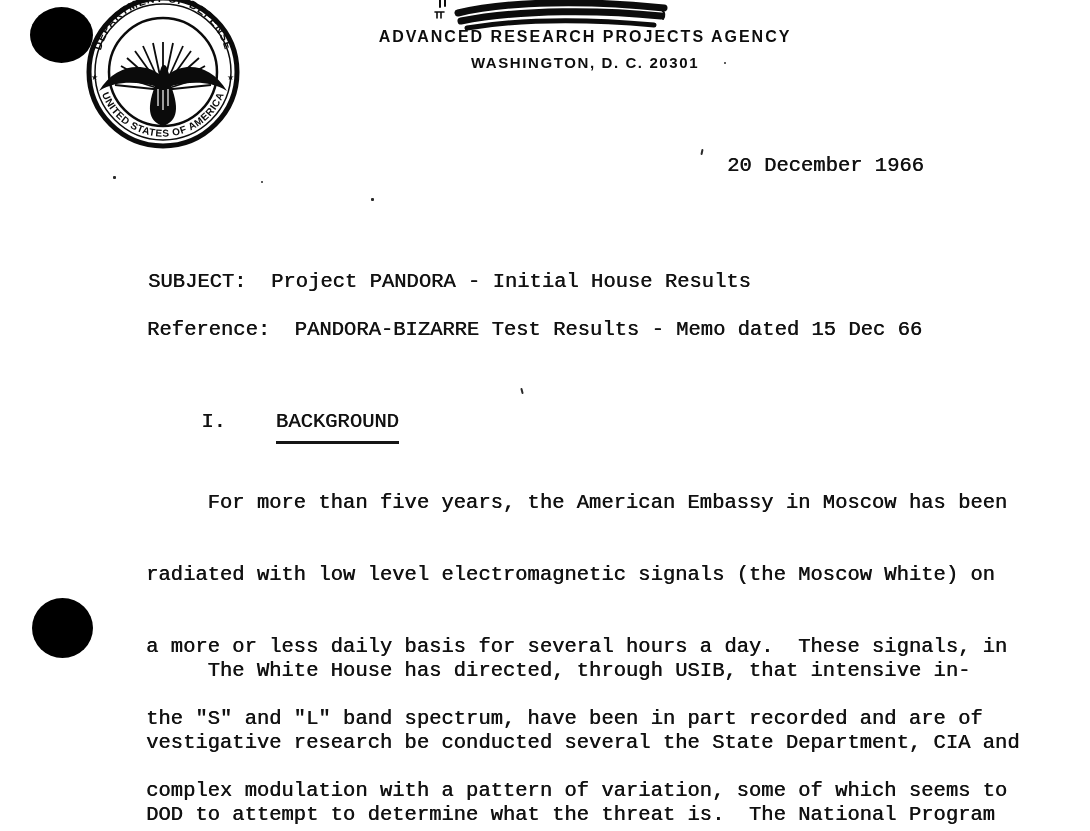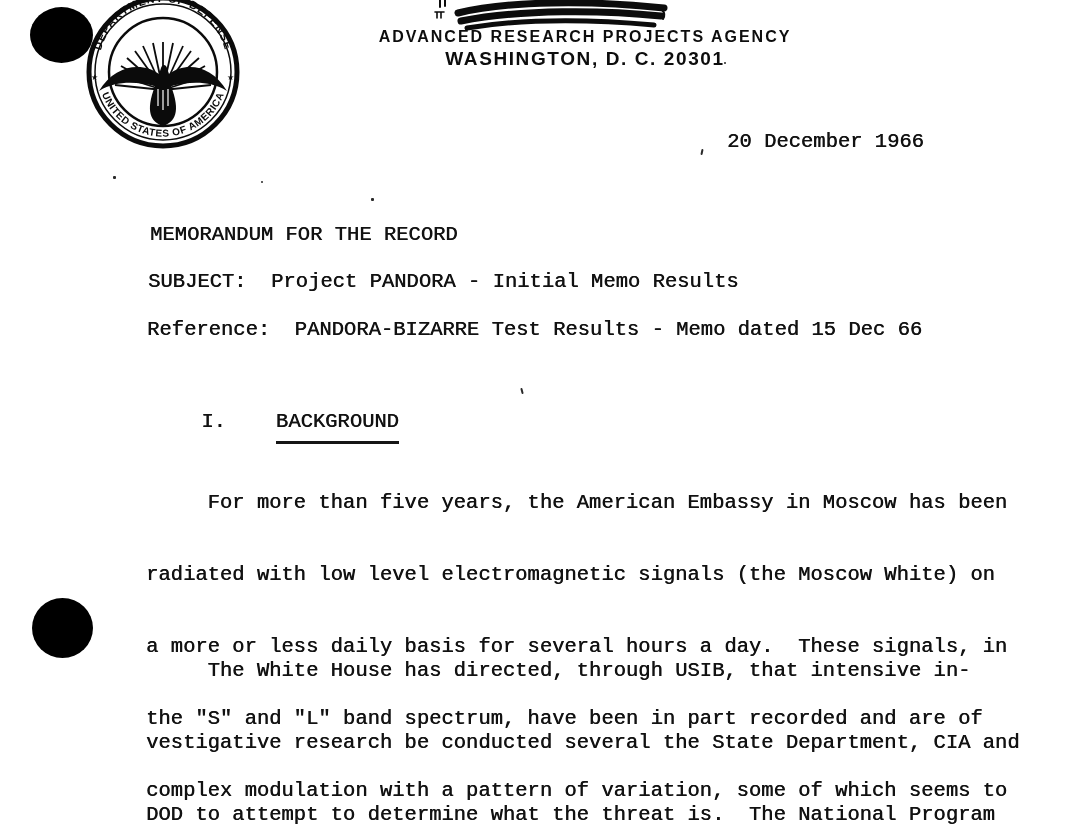--- a/index.html
+++ b/index.html
@@ -13,28 +13,28 @@
   .punch-top{left:30px;top:7px;width:63px;height:56px;}
   .punch-mid{left:32px;top:598px;width:61px;height:60px;}
   .speck{position:absolute;background:#2a2a2a;border-radius:1px;}
   
   .seal{position:absolute;left:85px;top:-6px;width:156px;height:156px;}
   .seal text{font-family:"Liberation Sans","DejaVu Sans",sans-serif;font-weight:bold;}
   
   .letterhead{position:absolute;left:345px;top:26px;width:480px;text-align:center;
     font-family:"Liberation Sans","DejaVu Sans",sans-serif;color:#0d0d0d;}
   .agency-name{font-size:16px;font-weight:bold;letter-spacing:2px;line-height:22px;white-space:nowrap;}
-  .agency-address{font-size:19px;font-weight:bold;letter-spacing:1.6px;white-space:nowrap;}
+  .agency-address{font-size:15px;font-weight:bold;letter-spacing:1.6px;margin-top:6px;white-space:nowrap;}
   .scribble{position:absolute;left:428px;top:-2px;width:250px;height:36px;}
   
   .tw{
     position:absolute;font-size:20.5px;line-height:24px;white-space:pre;
     color:#121212;text-shadow:0.5px 0 0 #121212;
   }
-  .date-line{left:727px;top:130px;}
+  .date-line{left:727px;top:154px;}
   .memo-heading{left:150px;top:223px;}
   .subject-line{left:148px;top:270px;}
   .reference-line{left:147px;top:318px;}
   .section-heading{left:152px;top:386px;}
   .section-title{display:inline-block;margin-left:50px;border-bottom:3px solid #161616;padding-bottom:7px;}
   .para{left:146px;}
   .para-1{top:443px;}
   .para-2{top:611px;}
   .para div{height:24px;}
 </style>
@@ -111,22 +111,21 @@
 
   <div class="speck" style="left:113px;top:176px;width:3px;height:3px;"></div>
   <div class="speck" style="left:261px;top:181px;width:2px;height:2px;"></div>
   <div class="speck" style="left:371px;top:198px;width:3px;height:3px;"></div>
   <div class="speck" style="left:724px;top:62px;width:2px;height:2px;"></div>
   <div class="speck" style="left:701px;top:149px;width:2px;height:6px;transform:rotate(12deg);"></div>
   <div class="speck" style="left:521px;top:388px;width:2px;height:6px;transform:rotate(-15deg);"></div>
 
   <div class="tw date-line">20 December 1966</div>
 
-  <div class="tw memo-heading">MEMORANDUM FOR THE RECORD</div>
-  <div class="tw subject-line">SUBJECT:  Project PANDORA - Initial Memo Results</div>
+  <div class="tw subject-line">SUBJECT:  Project PANDORA - Initial House Results</div>
   <div class="tw reference-line">Reference:  PANDORA-BIZARRE Test Results - Memo dated 15 Dec 66</div>
 
   <div class="tw section-heading">
     <span>I.</span><span class="section-title">BACKGROUND</span>
   </div>
 
   <div class="tw para para-1">
     <div>     For more than five years, the American Embassy in Moscow has been</div>
     <div>radiated with low level electromagnetic signals (the Moscow White) on</div>
     <div>a more or less daily basis for several hours a day.  These signals, in</div>

